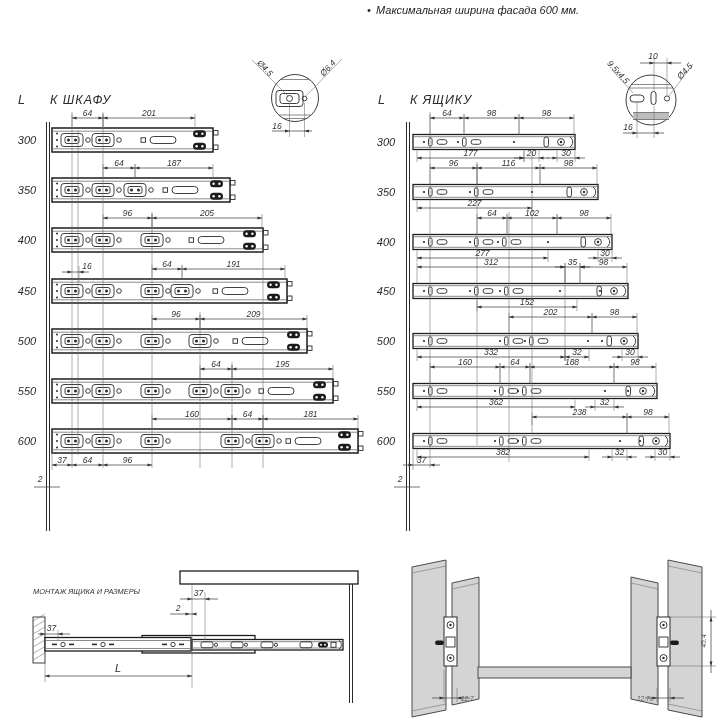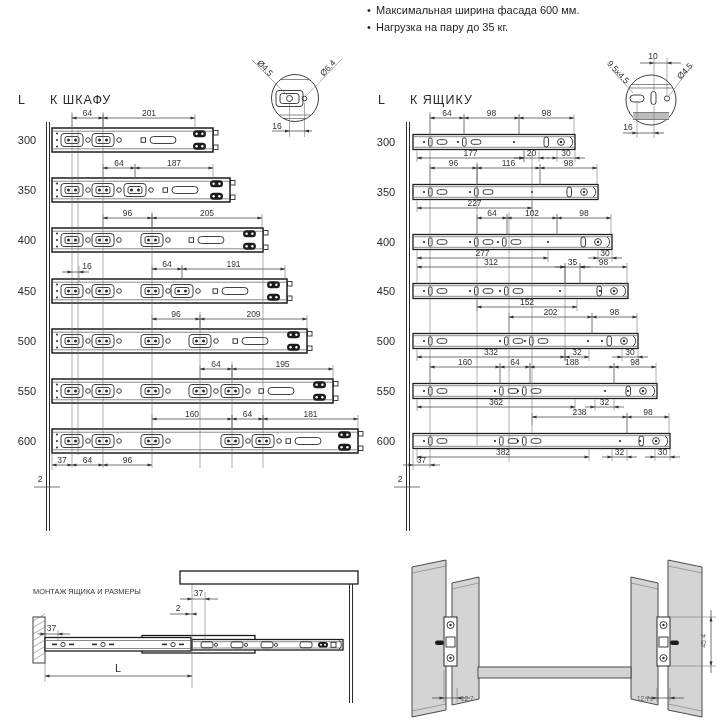--- a/index.html
+++ b/index.html
@@ -1,17 +1,17 @@
 <!DOCTYPE html>
 <html><head>
 <meta charset="utf-8">
 <style>
   html,body{margin:0;padding:0;background:#fff;}
   .stage{position:relative;width:723px;height:723px;background:#fff;overflow:hidden;
-         font-family:"Liberation Sans",sans-serif;}
+         font-family:"Liberation Sans",sans-serif;font-style:italic;}
   .notes{position:absolute;left:362px;top:2px;font-size:11px;line-height:17px;color:#1f1f1f;}
   .note{white-space:nowrap;}
   .note .b{display:inline-block;width:14px;text-align:center;}
   svg{position:absolute;left:0;top:0;}
   
   .rail{fill:#ffffff;stroke:#1d1d1d;stroke-width:1.5;}
   .rail2{fill:#ffffff;stroke:#1d1d1d;stroke-width:1.3;}
   .inln{stroke:#3c3c3c;stroke-width:0.6;fill:none;}
   .hole{fill:none;stroke:#2a2a2a;stroke-width:0.9;}
   .holef{fill:#2a2a2a;stroke:none;}
@@ -31,21 +31,20 @@
   .ttl{font-size:7.4px;fill:#333;}
   .tiny{font-size:6.4px;fill:#555;}
   .tiny2{font-size:7px;fill:#555;}
 </style>
 </head>
 <body>
 
 <div class="stage">
   <div class="notes">
     <div class="note"><span class="b">•</span><span>Максимальная ширина фасада 600 мм.</span></div>
-    <div class="note"><span class="b">•</span><span>Нагрузка на пару до 35 кг.</span></div>
   </div>
   <svg id="dwg" width="723" height="723" viewBox="0 0 723 723">
       <g>
         <text x="22" y="104" class="hdr" text-anchor="middle">L</text>
         <text x="50" y="104" class="hdr" text-anchor="start">К ШКАФУ</text>
         <line x1="46.5" y1="122" x2="46.5" y2="531" class="frame"></line>
         <line x1="49.5" y1="122" x2="49.5" y2="531" class="frame"></line>
         <rect x="52" y="128" width="161" height="24" rx="0" class="rail"></rect>
         <line x1="53" y1="131.2" x2="212" y2="131.2" class="inln"></line>
         <line x1="53" y1="148.8" x2="212" y2="148.8" class="inln"></line>

